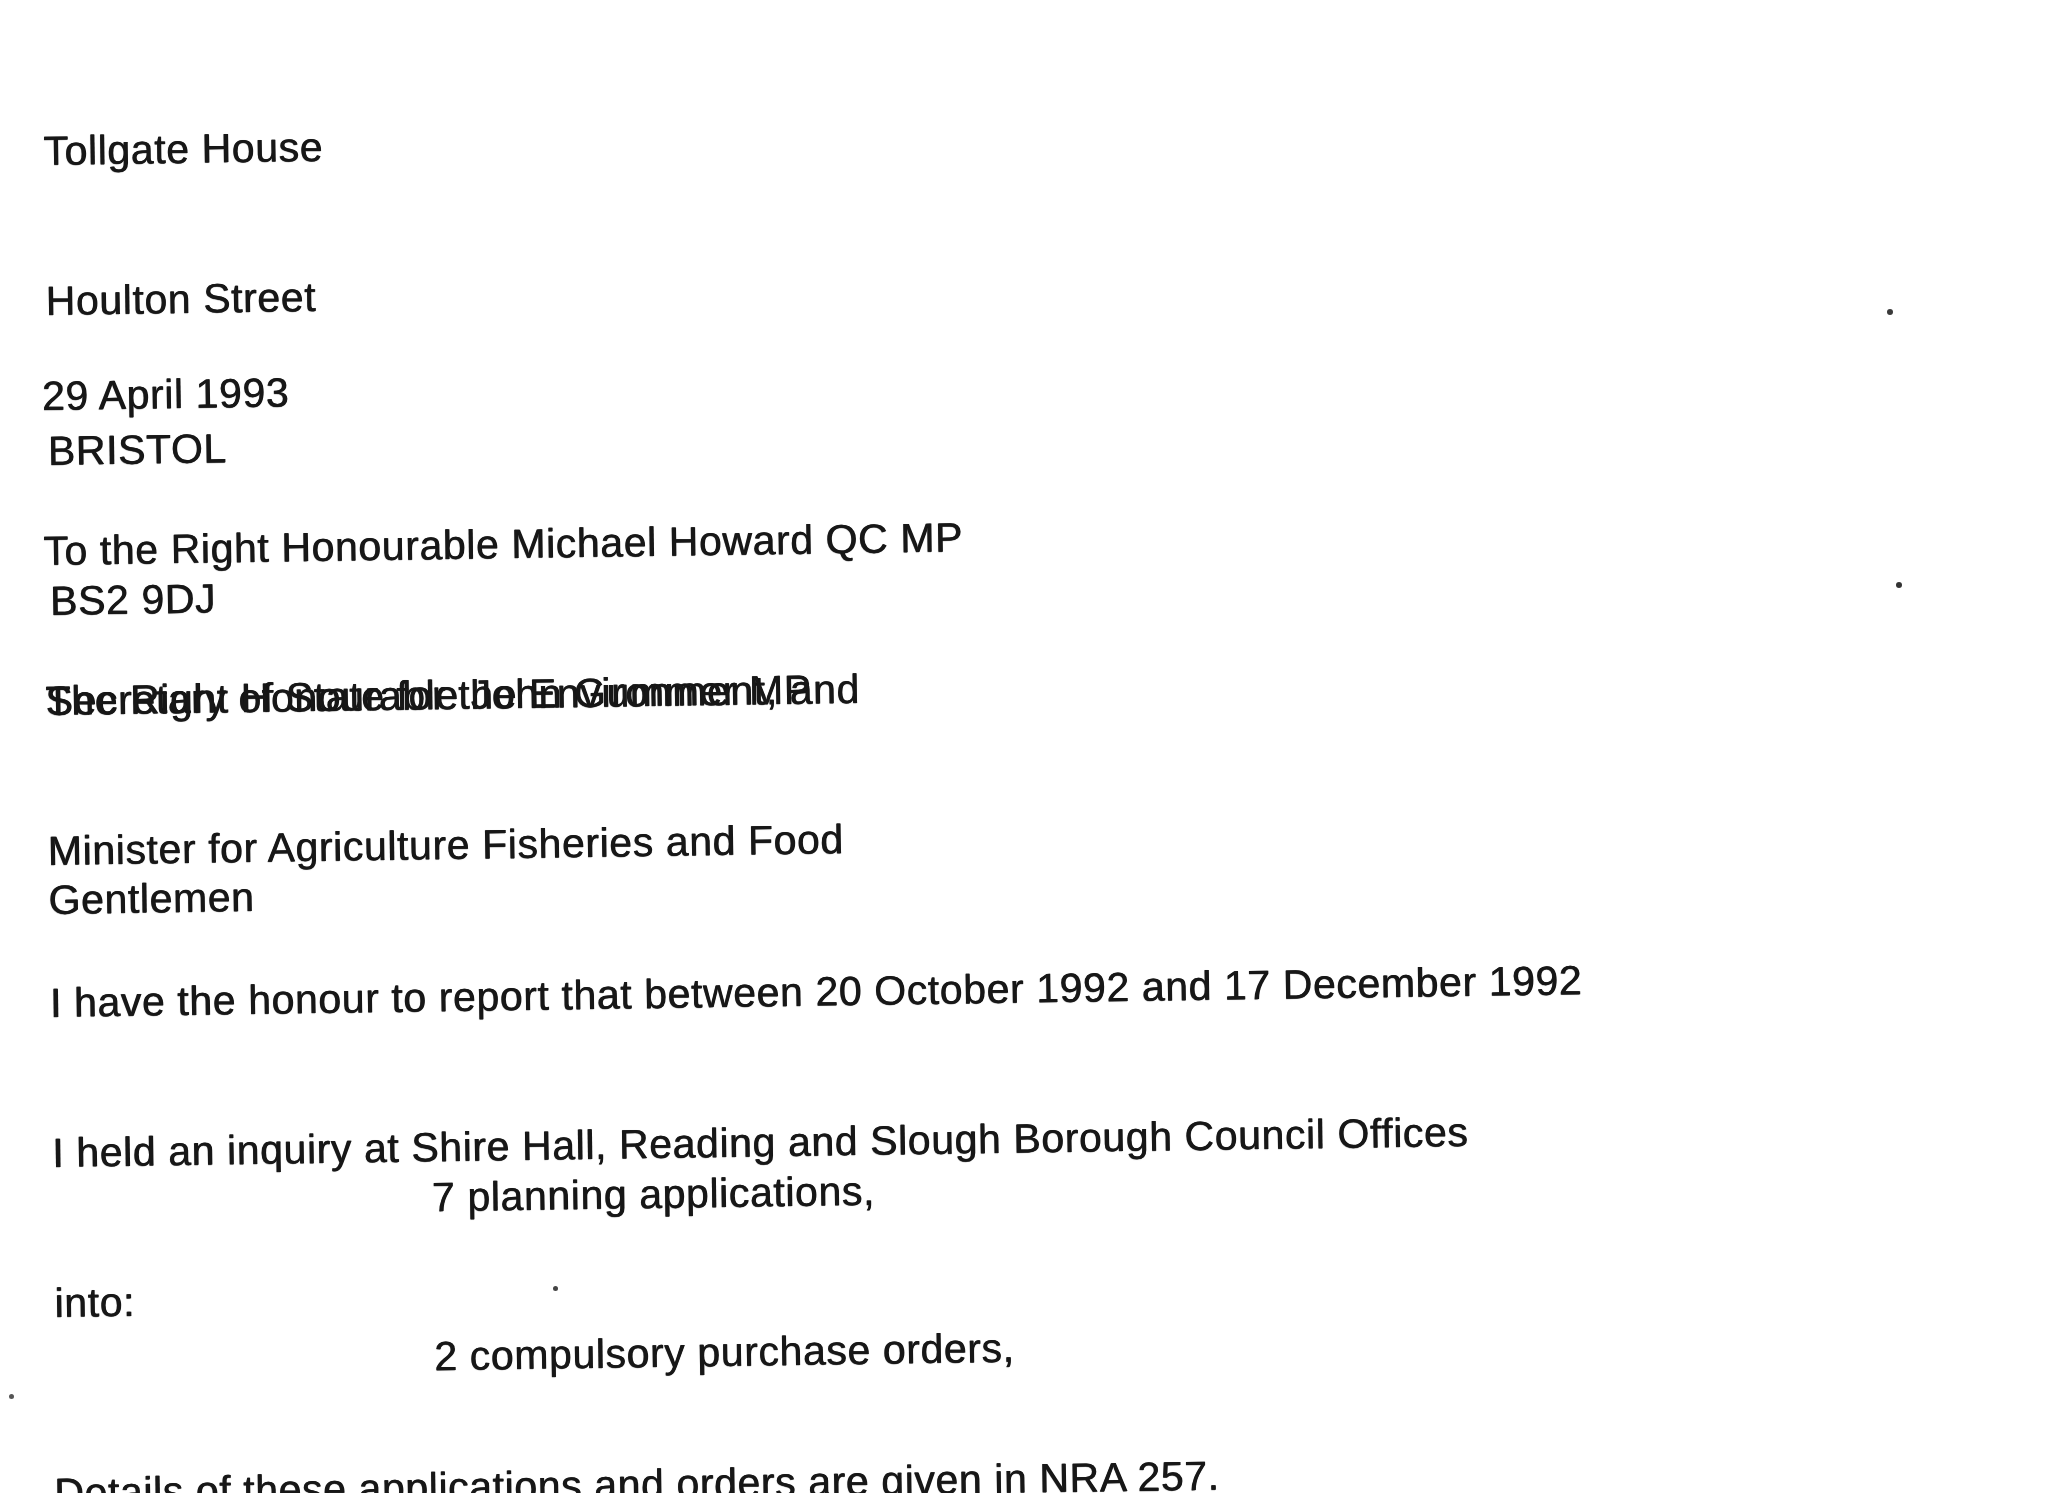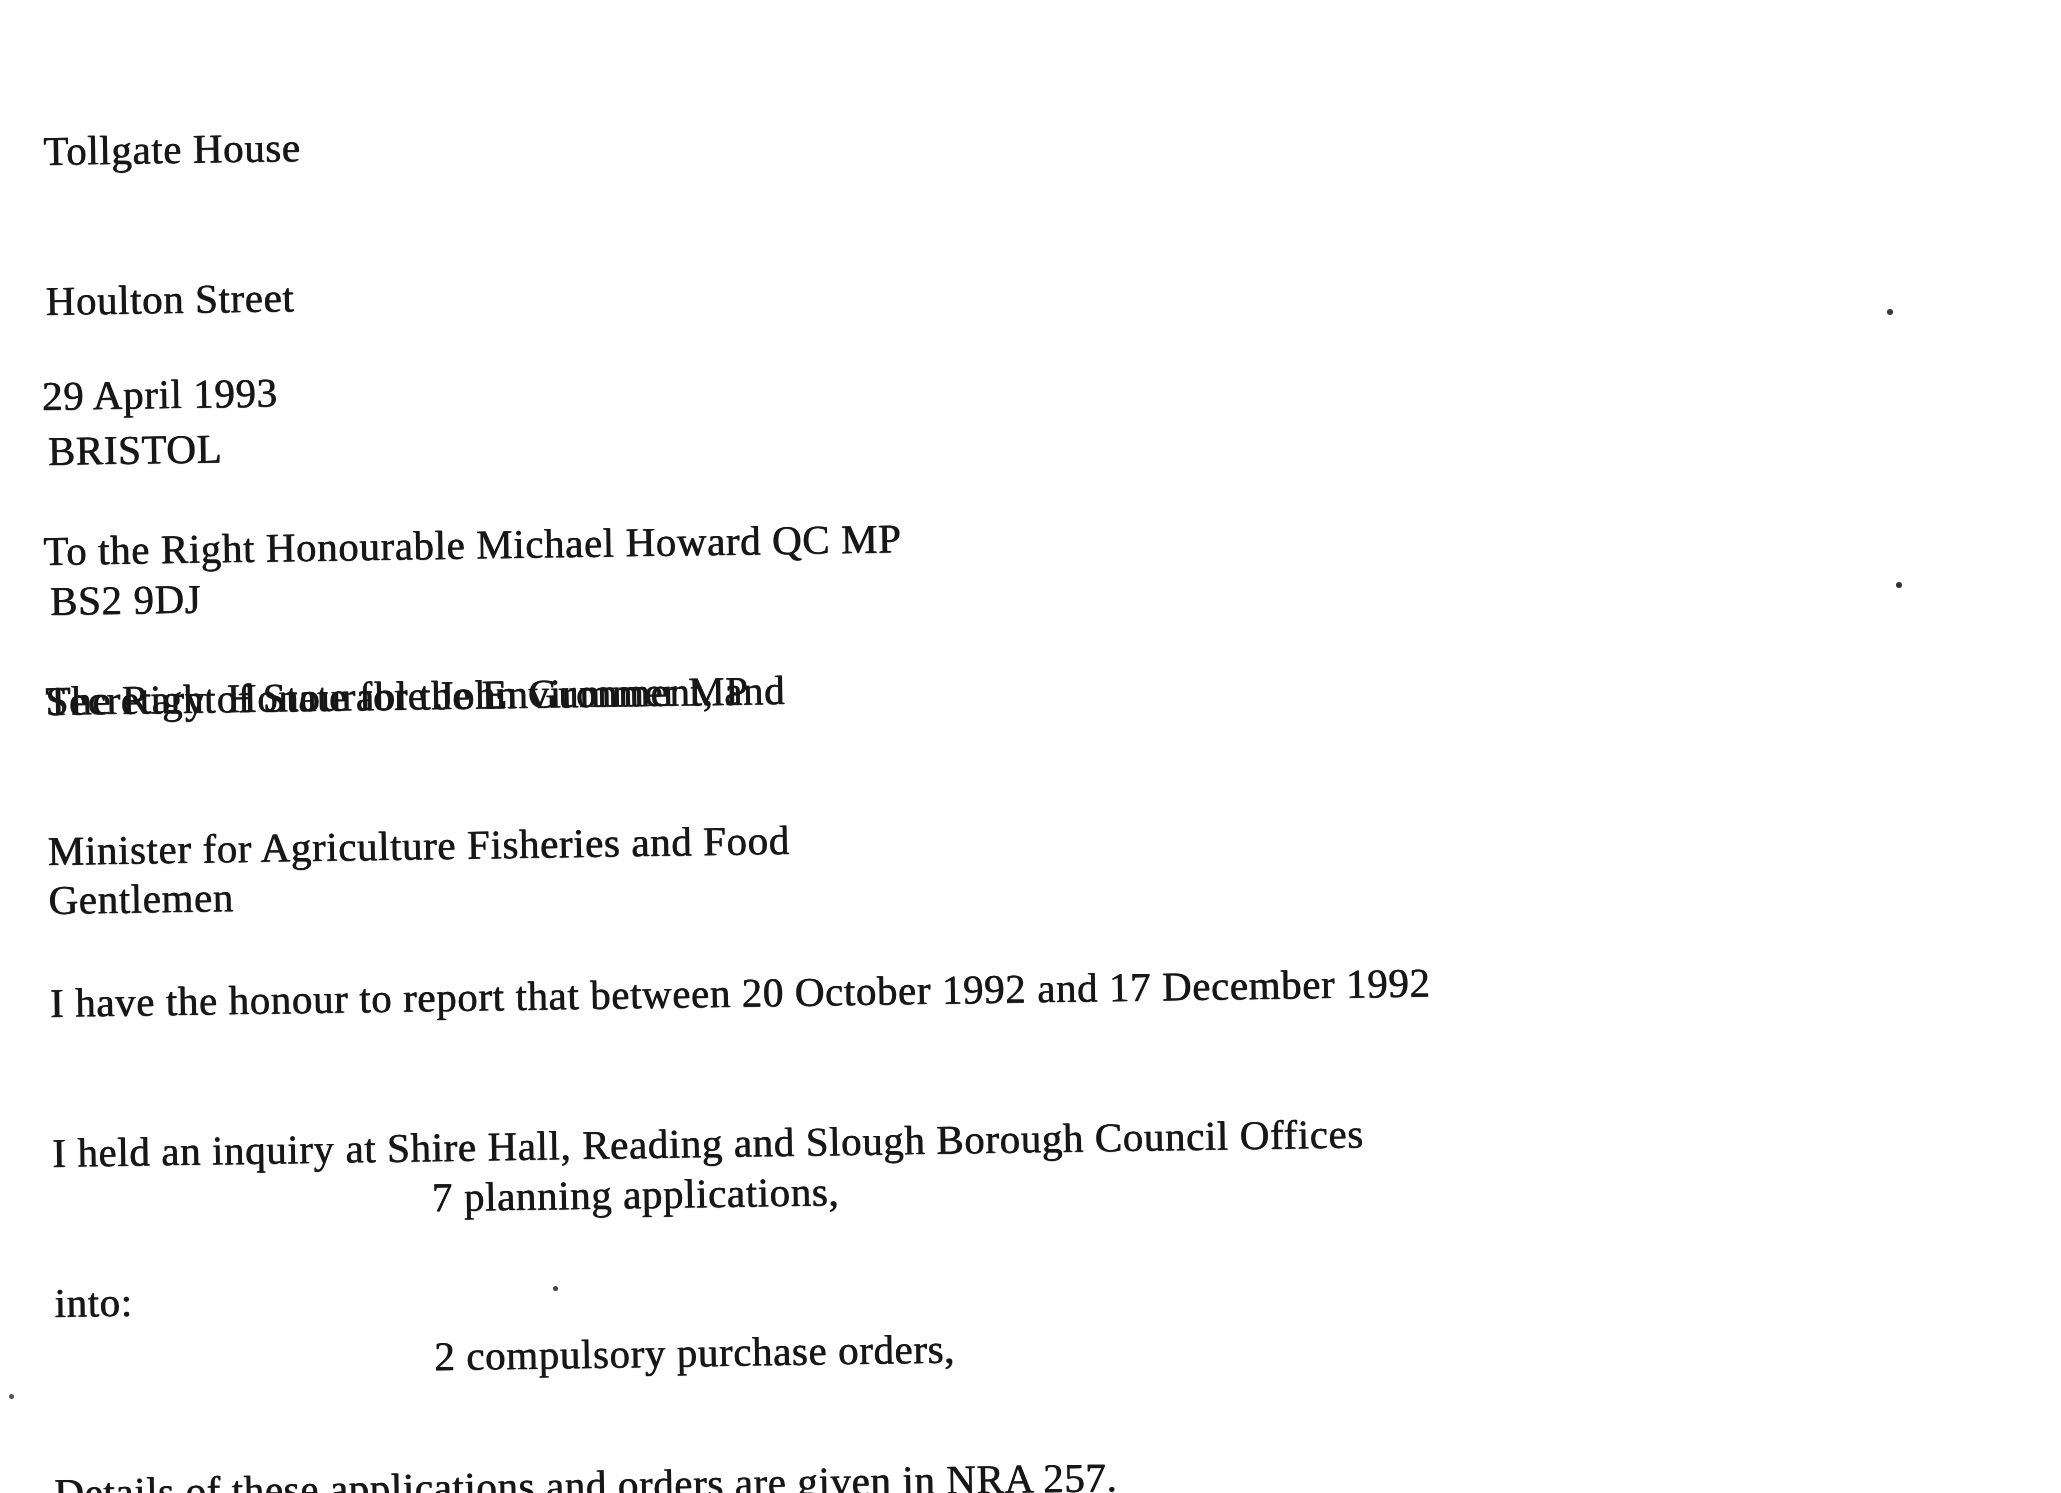--- a/index.html
+++ b/index.html
@@ -9,21 +9,21 @@
   html,body{
     margin:0; padding:0;
     background:#e8e8e8;
   }
   .page{
     position:relative;
     width:2061px;
     height:1493px;
     background:var(--paper);
     overflow:hidden;
-    font-family:Liberation Serif, serif;
+    font-family:Liberation Sans, sans-serif;
     color:var(--ink);
   }
   
   .sheet{
     position:absolute;
     left:0; top:0;
     width:100%; height:100%;
     transform:rotate(-0.85deg);
     transform-origin:40px 0;
   }

